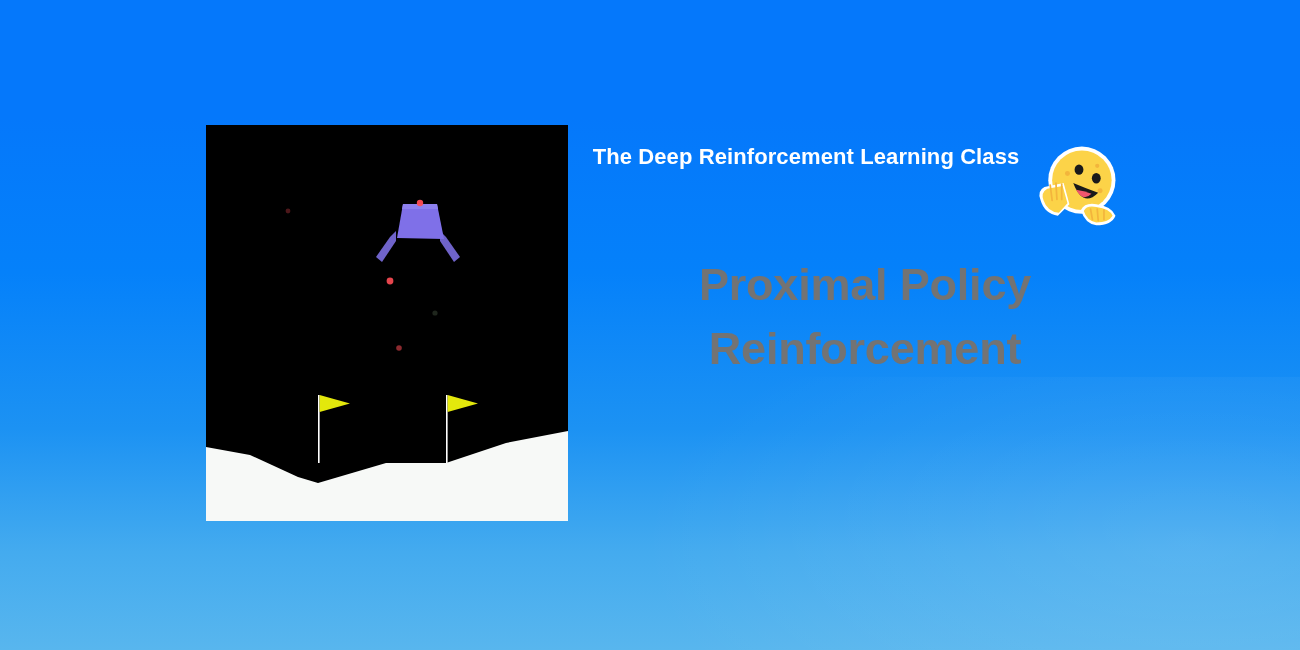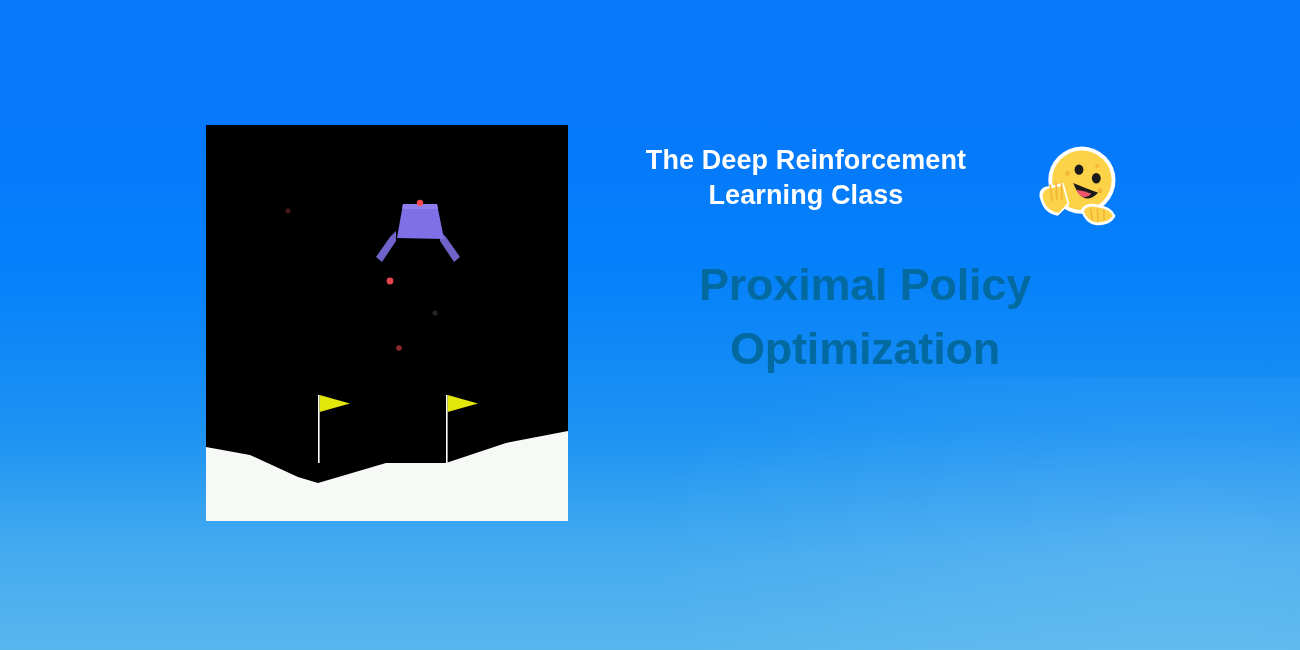--- a/index.html
+++ b/index.html
@@ -70,41 +70,41 @@
     top: 18px;
     width: 560px;
     display: flex;
     align-items: flex-start;
     justify-content: flex-start;
   }
   .course-title {
     width: 442px;
     text-align: center;
     color: #ffffff;
-    font-size: 27px;
+    font-size: 22px;
     font-weight: bold;
     line-height: 1.28;
     letter-spacing: 0.1px;
   }
   .hf-emoji {
     width: 96px;
     height: 96px;
     margin-left: 4px;
     margin-top: -6px;
     flex: 0 0 auto;
   }
   .hf-emoji svg { display:block; }
 
   .main-title {
     position: absolute;
     left: 30px;
     top: 128px;
     width: 500px;
     text-align: center;
-    color: #0369a1;
+    color: #737373;
     font-size: 45px;
     font-weight: bold;
     line-height: 1.42;
     letter-spacing: -0.2px;
   }
   .main-title .ln { display: block; }
 </style>
 </head>
 <body>
 
@@ -179,17 +179,17 @@
             <path d="M62,75 L64,86" stroke="#f3b53c" stroke-width="1.8" fill="none" stroke-linecap="round"></path>
             <path d="M69,75 L70,87" stroke="#f3b53c" stroke-width="1.8" fill="none" stroke-linecap="round"></path>
             <path d="M76,76 L76,86" stroke="#f3b53c" stroke-width="1.8" fill="none" stroke-linecap="round"></path>
           </g>
         </svg>
       </div>
     </div>
 
     <div class="main-title">
       <span class="ln">Proximal Policy</span>
-      <span class="ln">Optimization</span>
+      <span class="ln">Reinforcement</span>
     </div>
 
   </div>
 </div>
 
 </body></html>

